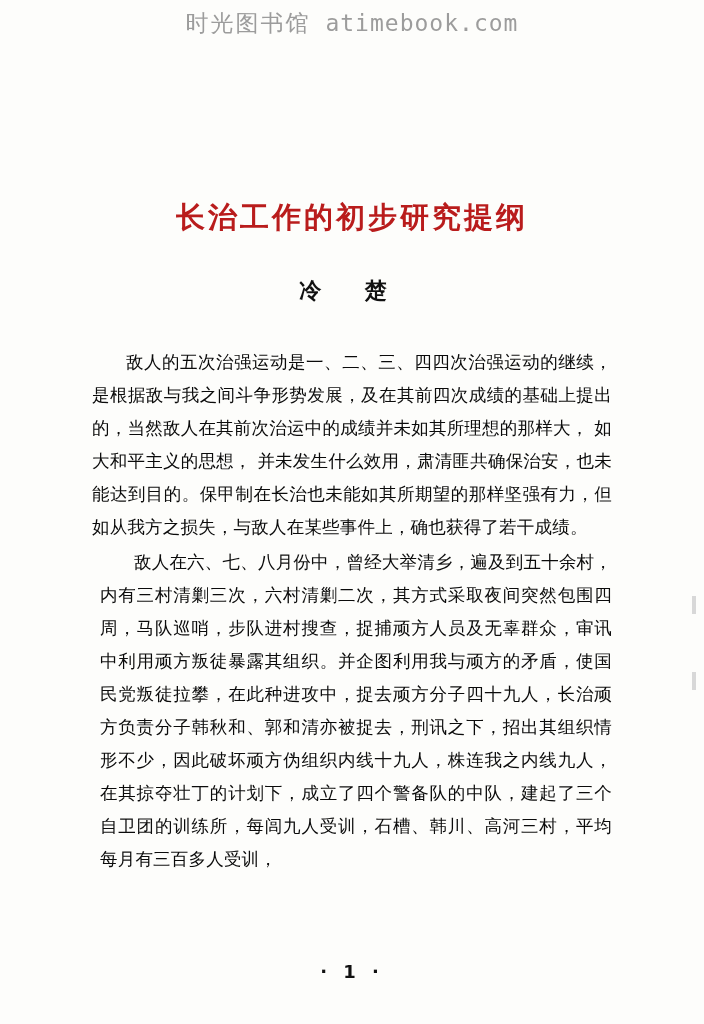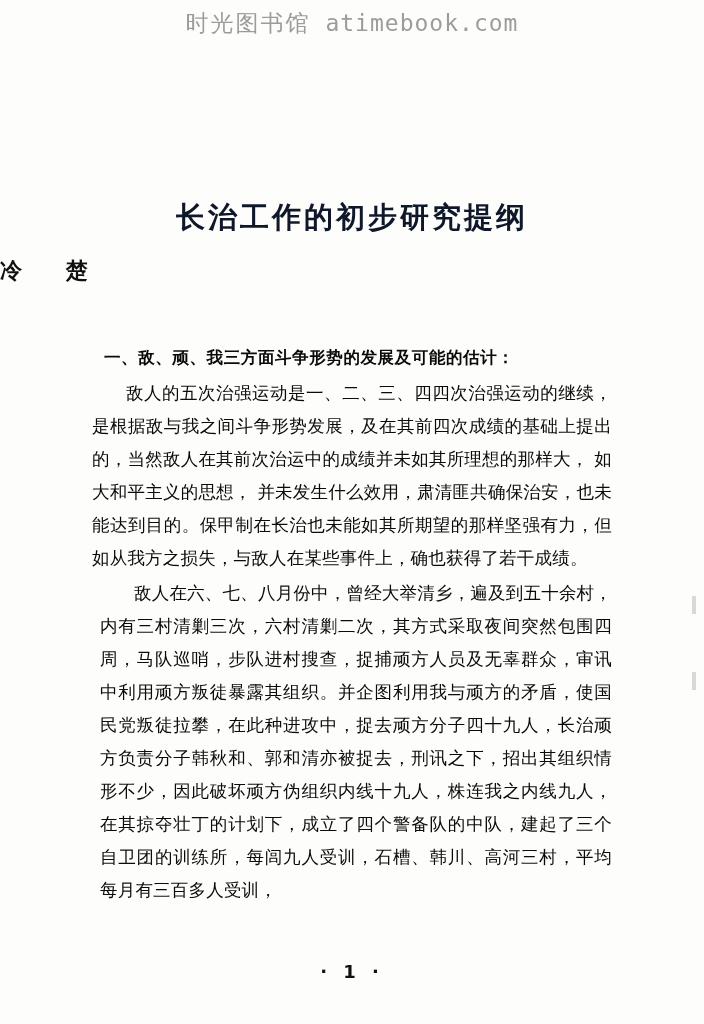--- a/index.html
+++ b/index.html
@@ -39,27 +39,28 @@
   .doc-title {
     position: absolute;
     top: 198px;
     left: 0;
     width: 100%;
     text-align: center;
     font-family: Liberation Mono, monospace;
     font-weight: bold;
     font-size: 29px;
     letter-spacing: 3px;
-    color: #0f172a;
+    color: #b91c1c;
   }
   .doc-author {
     position: absolute;
-    top: 256px;
+    top: 276px;
     left: 0;
     width: 100%;
+    text-align: center;
     font-family: "DejaVu Serif", serif;
     font-weight: bold;
     font-size: 22px;
     letter-spacing: 18px;
     color: #111;
   }
   .body-col {
     position: absolute;
     left: 92px;
     top: 342px;
@@ -122,21 +123,20 @@
   <div class="watermark">
     <span class="wm-cn">时光图书馆</span>
     <span>atimebook.com</span>
   </div>
 
   <div class="doc-title">长治工作的初步研究提纲</div>
 
   <div class="doc-author">冷  楚</div>
 
   <div class="body-col">
-    <div class="section-head">一、敌、顽、我三方面斗争形势的发展及可能的估计：</div>
     <div class="para">敌人的五次治强运动是一、二、三、四四次治强运动的继续，是根据敌与我之间斗争形势发展，及在其前四次成绩的基础上提出的，当然敌人在其前次治运中的成绩并未如其所理想的那样大， 如大和平主义的思想， 并未发生什么效用，肃清匪共确保治安，也未能达到目的。保甲制在长治也未能如其所期望的那样坚强有力，但如从我方之损失，与敌人在某些事件上，确也获得了若干成绩。</div>
     <div class="para second">敌人在六、七、八月份中，曾经大举清乡，遍及到五十余村，内有三村清剿三次，六村清剿二次，其方式采取夜间突然包围四周，马队巡哨，步队进村搜查，捉捕顽方人员及无辜群众，审讯中利用顽方叛徒暴露其组织。并企图利用我与顽方的矛盾，使国民党叛徒拉攀，在此种进攻中，捉去顽方分子四十九人，长治顽方负责分子韩秋和、郭和清亦被捉去，刑讯之下，招出其组织情形不少，因此破坏顽方伪组织内线十九人，株连我之内线九人，在其掠夺壮丁的计划下，成立了四个警备队的中队，建起了三个自卫团的训练所，每闾九人受训，石槽、韩川、高河三村，平均每月有三百多人受训，</div>
   </div>
 
   <div class="edge-mark m1"></div>
   <div class="edge-mark m2"></div>
 
   <div class="page-number">· 1 ·</div>
 </div>
 

